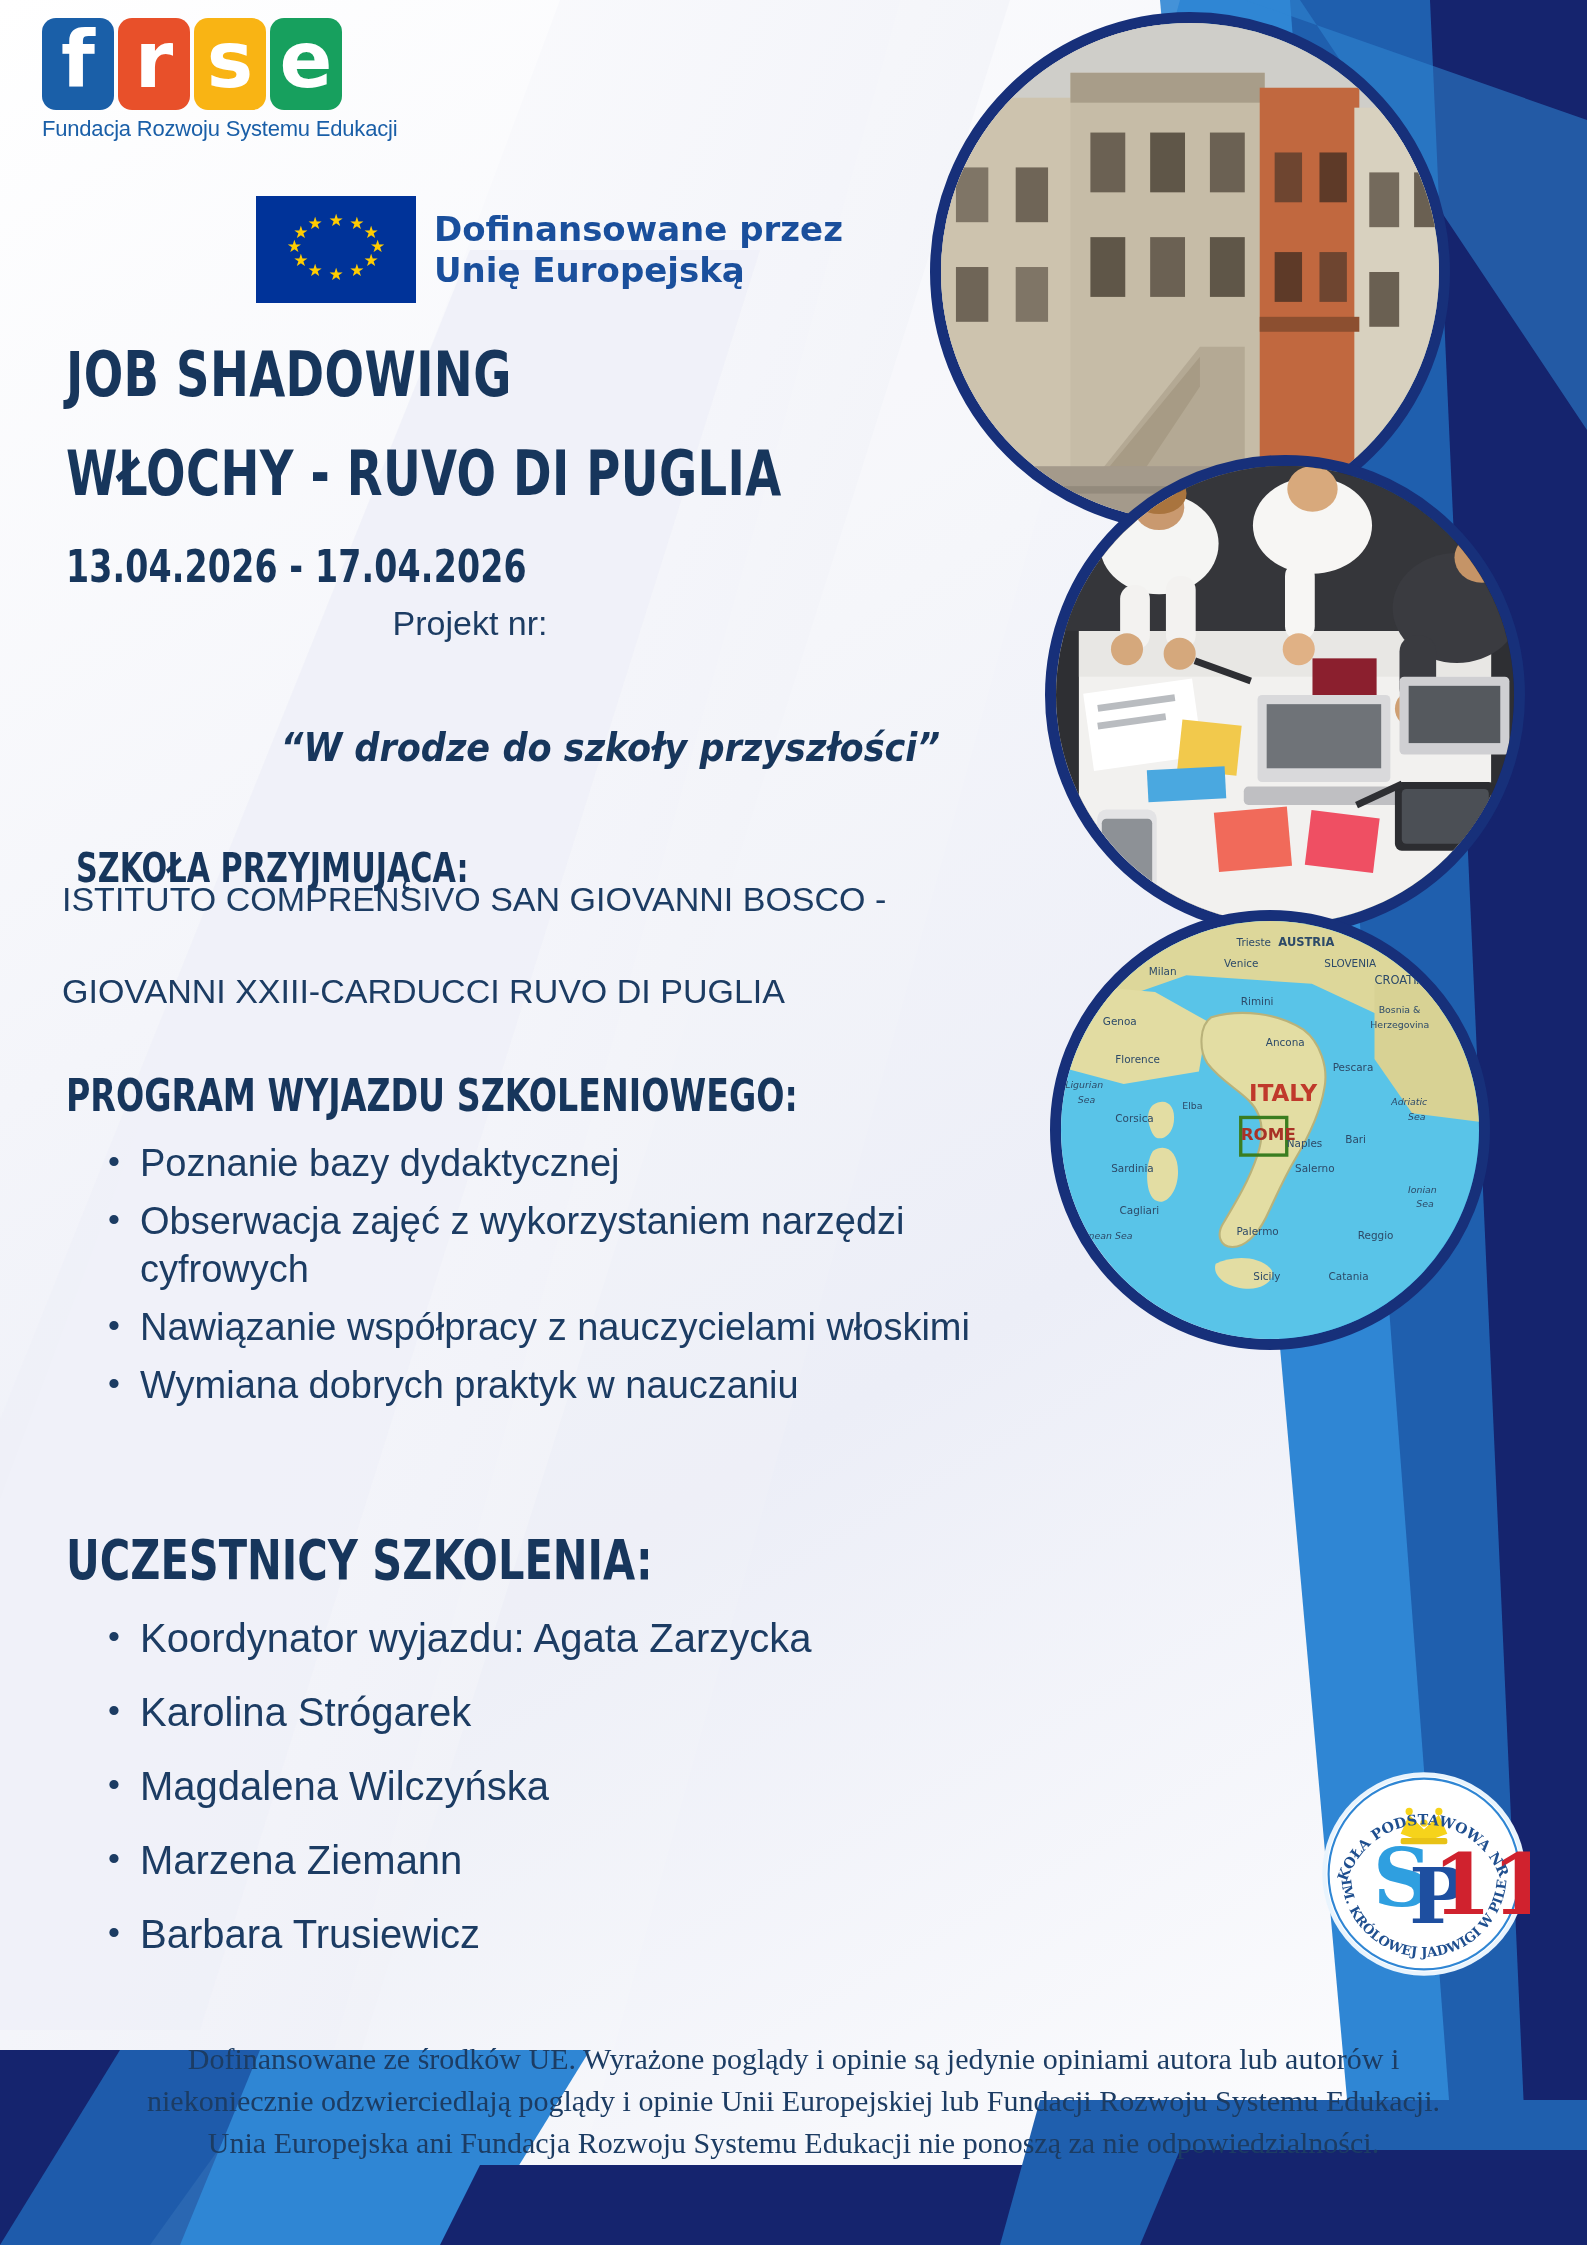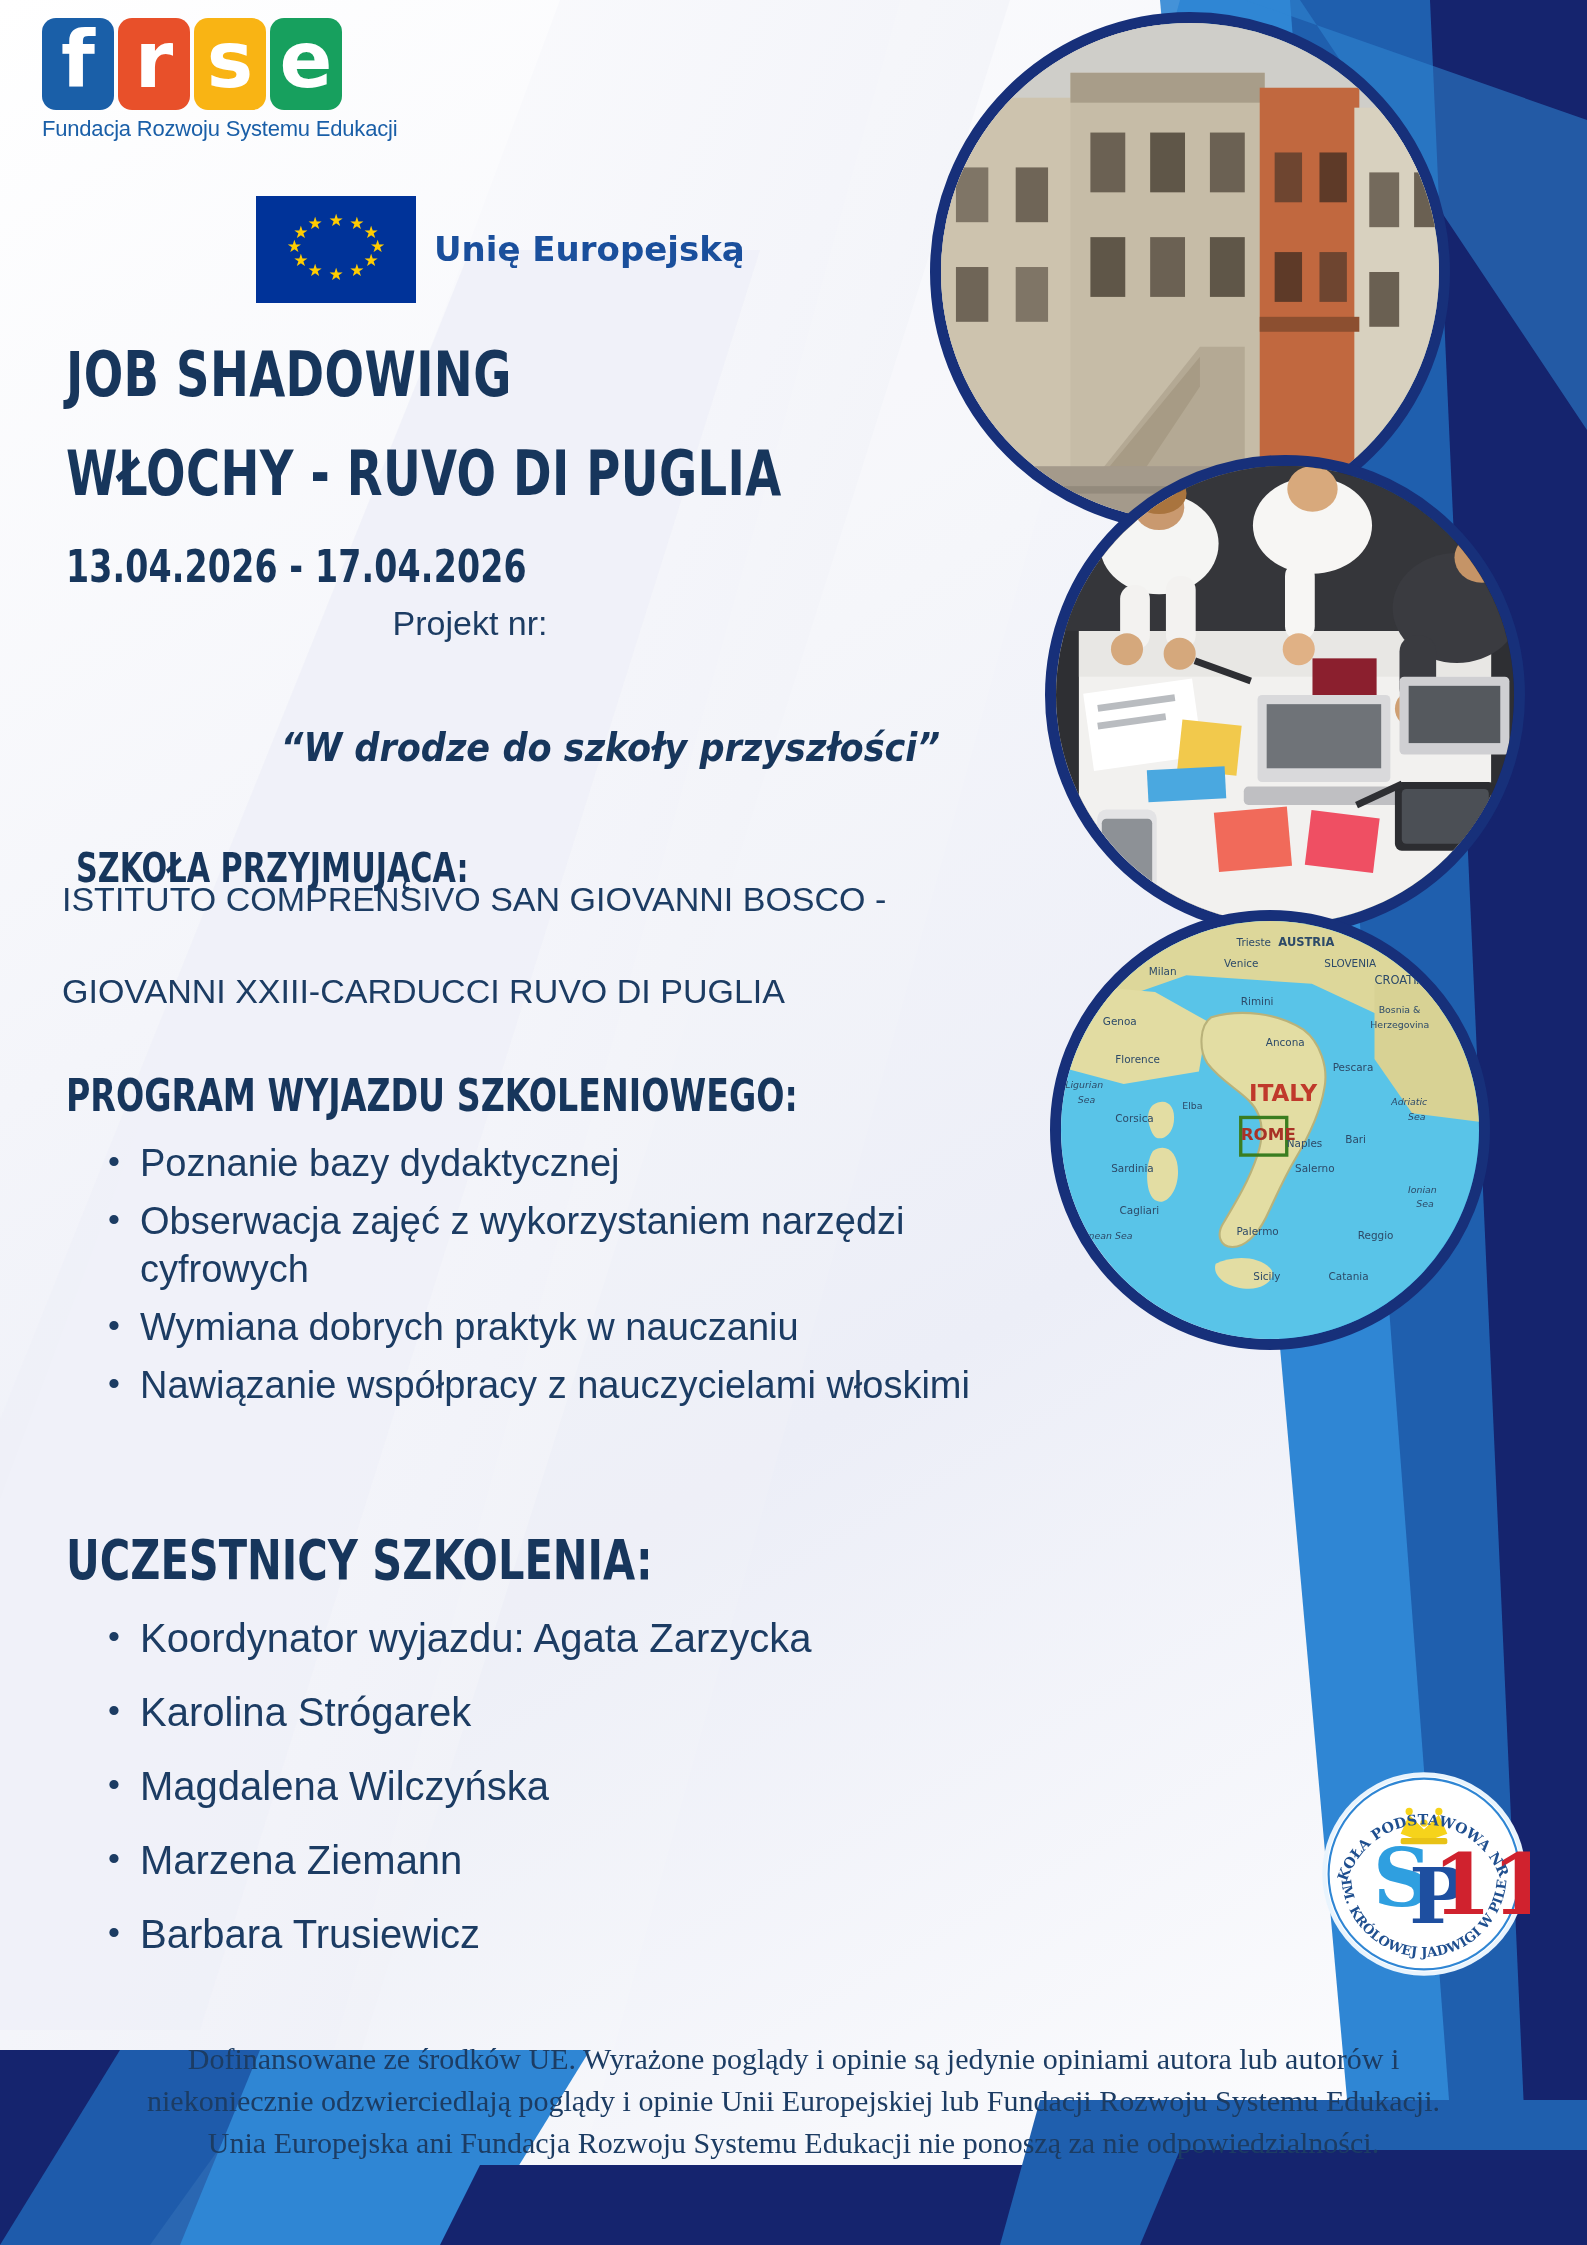--- a/index.html
+++ b/index.html
@@ -195,41 +195,42 @@
       <span class="eu-star" style="left:72%;  top:60%;">★</span>
       <span class="eu-star" style="left:63%;  top:69%;">★</span>
       <span class="eu-star" style="left:50%;  top:73%;">★</span>
       <span class="eu-star" style="left:37%;  top:69%;">★</span>
       <span class="eu-star" style="left:28%;  top:60%;">★</span>
       <span class="eu-star" style="left:24%;  top:47%;">★</span>
       <span class="eu-star" style="left:28%;  top:34%;">★</span>
       <span class="eu-star" style="left:37%;  top:25%;">★</span>
     </div>
     <div class="eu-text">
+      <div>Dofinansowane przez</div>
       <div>Unię Europejską</div>
     </div>
   </div>
 
   <div class="headline h-job">JOB SHADOWING</div>
   <div class="headline h-city">WŁOCHY - RUVO DI PUGLIA</div>
   <div class="headline h-date">13.04.2026 - 17.04.2026</div>
 
   <div class="proj-label">Projekt nr:</div>
   <div class="quote">“W drodze do szkoły przyszłości”</div>
 
   <div class="sec-head sec-host">SZKOŁA PRZYJMUJĄCA:</div>
   <div class="host-line host-1">ISTITUTO COMPRENSIVO SAN GIOVANNI BOSCO -</div>
   <div class="host-line host-2">GIOVANNI XXIII-CARDUCCI RUVO DI PUGLIA</div>
 
   <div class="sec-head sec-program">PROGRAM WYJAZDU SZKOLENIOWEGO:</div>
   <ul class="bullets program-list">
     <li>Poznanie bazy dydaktycznej</li>
     <li>Obserwacja zajęć z wykorzystaniem narzędzi cyfrowych</li>
+    <li>Nawiązanie współpracy z nauczycielami włoskimi</li>
     <li>Wymiana dobrych praktyk w nauczaniu</li>
-    <li>Nawiązanie współpracy z nauczycielami włoskimi</li>
   </ul>
 
   <div class="sec-head sec-people">UCZESTNICY SZKOLENIA:</div>
   <ul class="bullets people-list">
     <li>Koordynator wyjazdu: Agata Zarzycka</li>
     <li>Karolina Strógarek</li>
     <li>Magdalena Wilczyńska</li>
     <li>Marzena Ziemann</li>
     <li>Barbara Trusiewicz</li>
   </ul>

